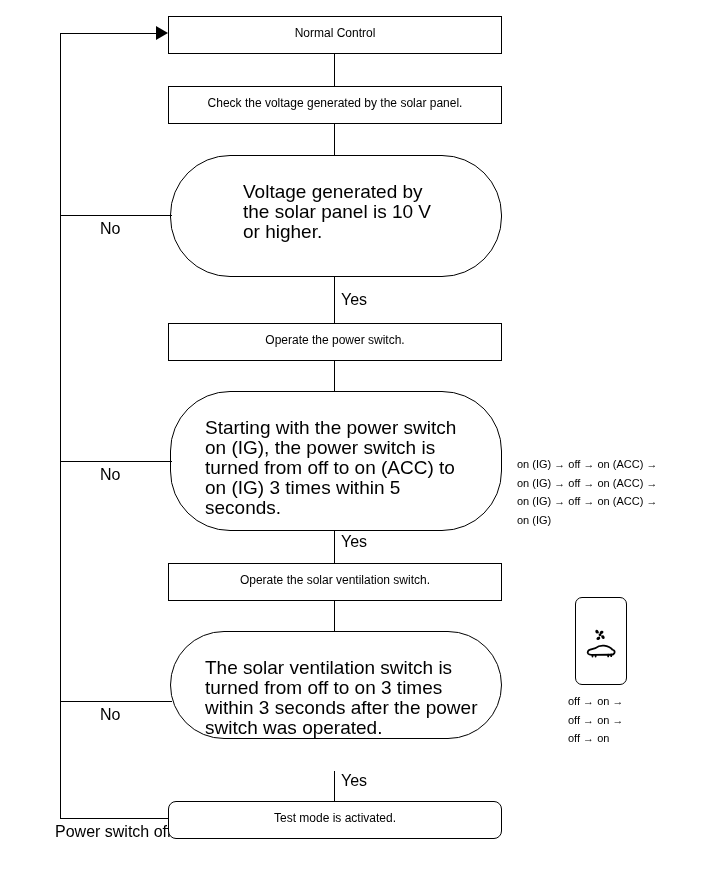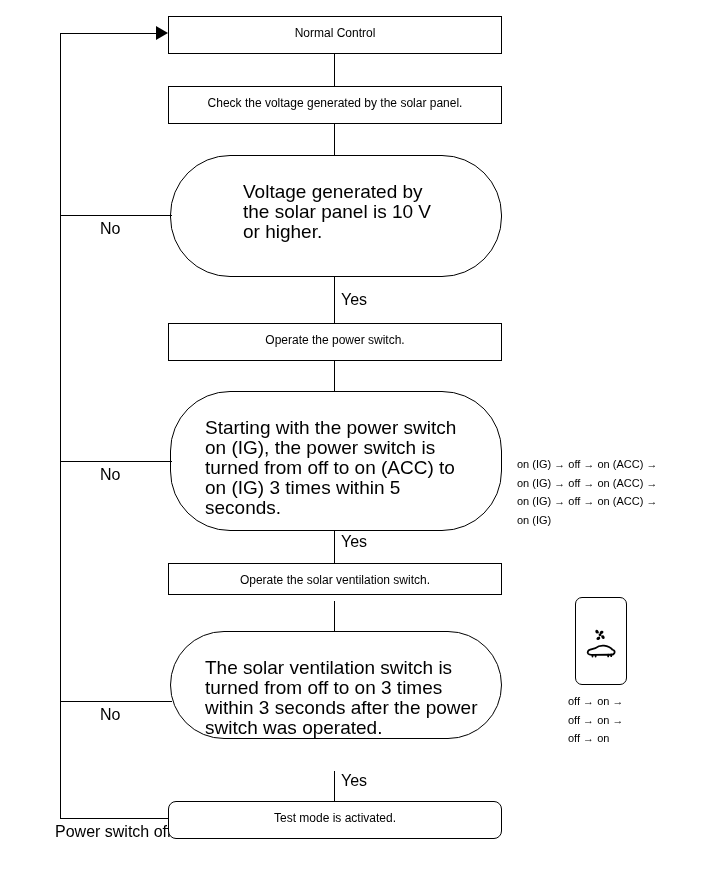--- a/index.html
+++ b/index.html
@@ -212,21 +212,21 @@
   <div class="dec" style="left:170px; top:391px; width:332px; height:140px;">
     <div class="txt">Starting with the power switch on (IG), the power switch is turned from off to on (ACC) to on (IG) 3 times within 5 seconds.</div>
   </div>
 
   <div class="hline" style="left:60px; top:461px; width:112px;"></div>
   <div class="elabel" style="left:100px; top:467px;">No</div>
 
   <div class="vline" style="left:334px; top:531px; height:34px;"></div>
   <div class="elabel" style="left:341px; top:534px;">Yes</div>
 
-  <div class="proc" style="left:168px; top:563px; width:334px; height:32px;">
+  <div class="proc" style="left:168px; top:563px; width:334px; height:38px;">
     <span>Operate the solar ventilation switch.</span>
   </div>
 
   <div class="vline" style="left:334px; top:601px; height:30px;"></div>
 
   <div class="dec" style="left:170px; top:631px; width:332px; height:108px;">
     <div class="txt">The solar ventilation switch is turned from off to on 3 times within 3 seconds after the power switch was operated.</div>
   </div>
 
   <div class="hline" style="left:60px; top:701px; width:112px;"></div>

